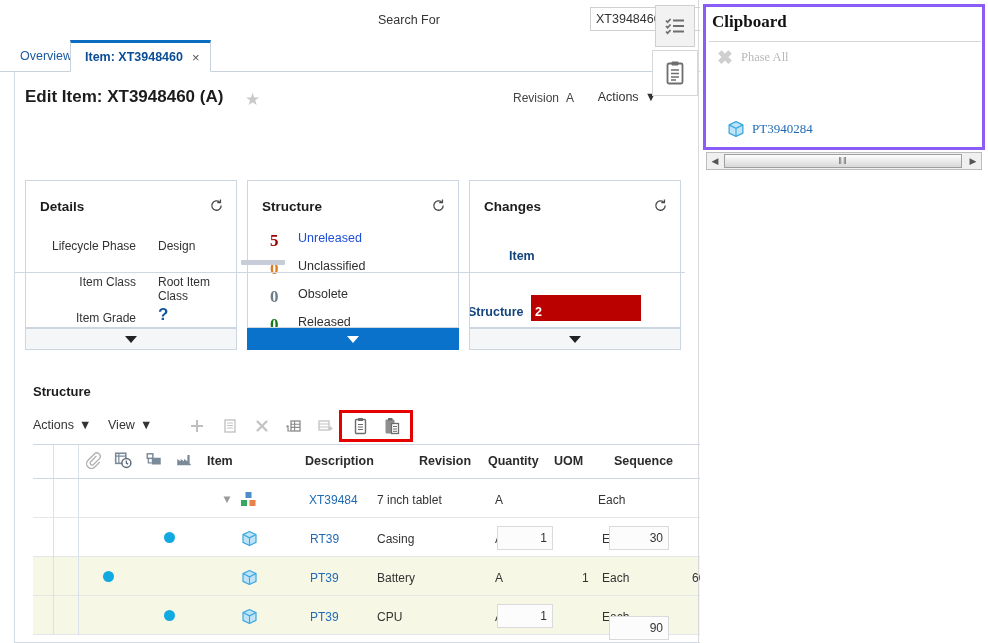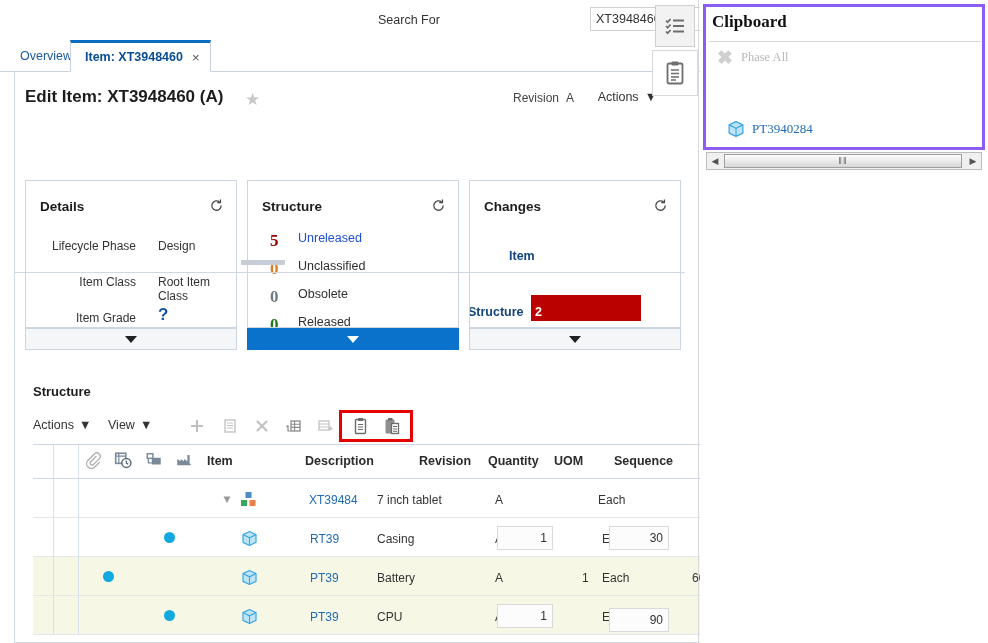--- a/index.html
+++ b/index.html
@@ -379,21 +379,21 @@
         <div class="dot" style="left:131px;top:14px"></div>
         <svg style="position:absolute;left:208px;top:12px" width="17" height="17" viewBox="0 0 17 17">
           <path d="M8.5 1.5 15 4.6v7.8L8.5 15.5 2 12.4V4.6z" fill="#bfe4f7" stroke="#3ba8e0" stroke-width="1.2" stroke-linejoin="round"></path>
           <path d="M2 4.6 8.5 7.8 15 4.6M8.5 7.8v7.7" fill="none" stroke="#3ba8e0" stroke-width="1.1"></path>
         </svg>
         <div class="cell link" style="left:233px;top:14px">PT39</div>
         <div class="cell" style="left:300px;top:14px">CPU</div>
         <div class="cell" style="left:418px;top:14px">A</div>
         <div class="qbox" style="left:464px;top:8px;width:56px;height:24px">1</div>
         <div class="cell" style="left:525px;top:14px">Each</div>
-        <div class="qbox" style="left:576px;top:12px;width:60px;height:24px">90</div>
+        <div class="qbox" style="left:576px;top:20px;width:60px;height:24px">90</div>
 
       </div>
     </div>
   </div>
 </div>
 
 <div class="edgeline"></div>
 
 <div class="iconbtn tasks">
   <svg width="22" height="22" viewBox="0 0 22 22">

